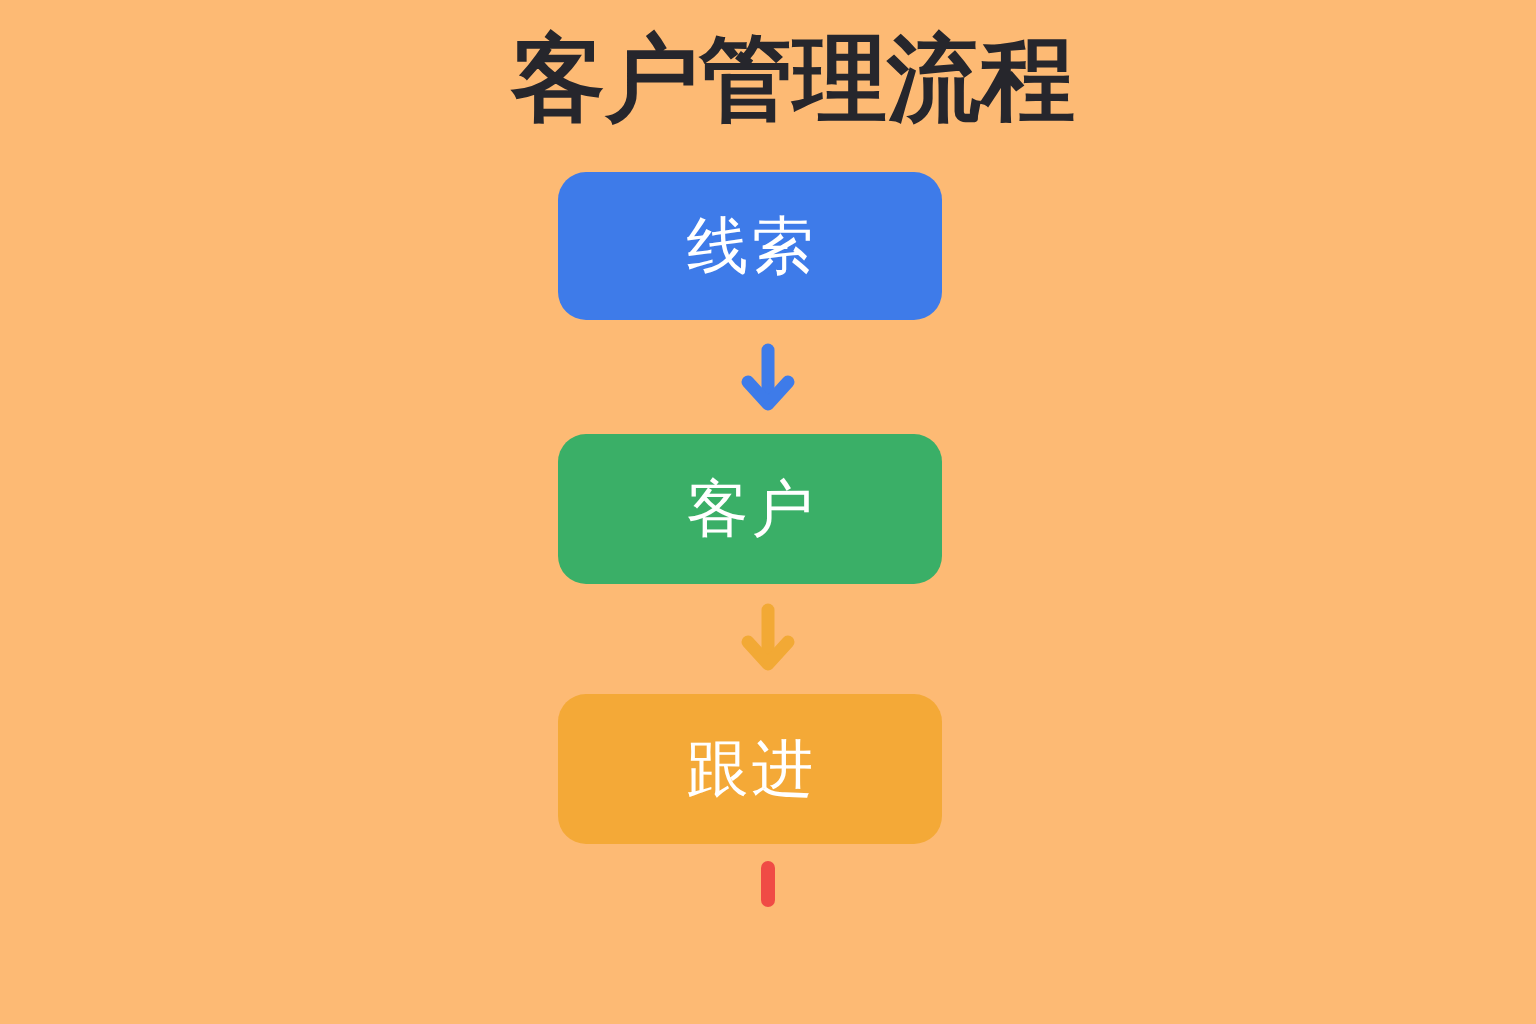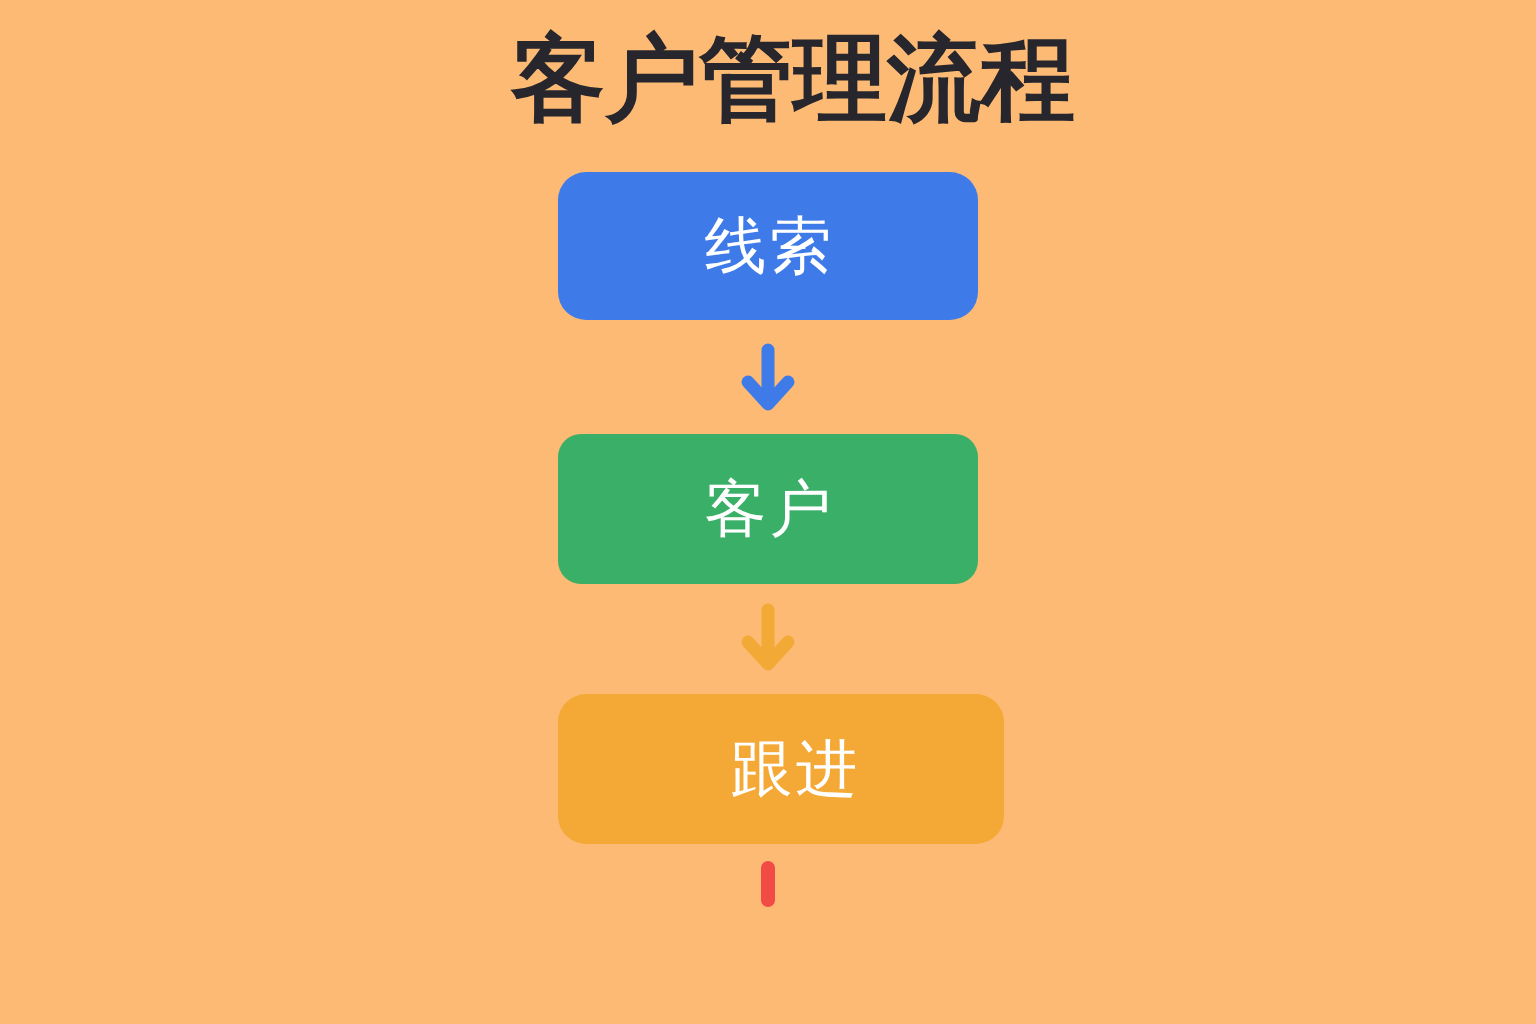--- a/index.html
+++ b/index.html
@@ -25,36 +25,36 @@
     font-size: 94px;
     line-height: 1.12;
     font-weight: 900;
     color: #26262c;
     letter-spacing: 0px;
     transform: translateX(25px);
   }
   .step {
     position: absolute;
     left: 558px;
-    width: 420px;
+    width: 384px;
     border-radius: 28px;
     display: flex;
     align-items: center;
     justify-content: center;
   }
   .step-label {
     color: #ffffff;
     font-size: 62px;
     font-weight: 500;
     letter-spacing: 3px;
     text-indent: 3px; 
     line-height: 1;
   }
   .step-1 { top: 172px; height: 148px; }
-  .step-2 { top: 434px; height: 150px; border-radius: 23px; }
+  .step-2 { top: 434px; height: 150px; }
   .step-3 { top: 694px; height: 150px; }
   .step-4 { top: 888px; height: 130px; z-index: 2; }
   .arrow {
     position: absolute;
     left: 736px;
     width: 64px;
     height: 78px;
   }
   .arrow-1 { top: 338px; }
   .arrow-2 { top: 598px; }
@@ -90,20 +90,20 @@
     <span class="step-label">客户</span>
   </div>
 
   <svg class="arrow arrow-2" viewBox="0 0 64 78">
     <g fill="none" stroke="#F2A935" stroke-width="13" stroke-linecap="round" stroke-linejoin="round">
       <line x1="32" y1="12" x2="32" y2="58"></line>
       <polyline points="12,44 32,66 52,44"></polyline>
     </g>
   </svg>
 
-  <div class="step step-3" style="background: rgb(244, 169, 55); padding-left: 26px;">
+  <div class="step step-3" style="background: rgb(244, 169, 55);">
     <span class="step-label">跟进</span>
   </div>
 
   <div class="stub" style="background: rgb(240, 75, 69);"></div>
 
 
 </div>
 
 </body></html>

